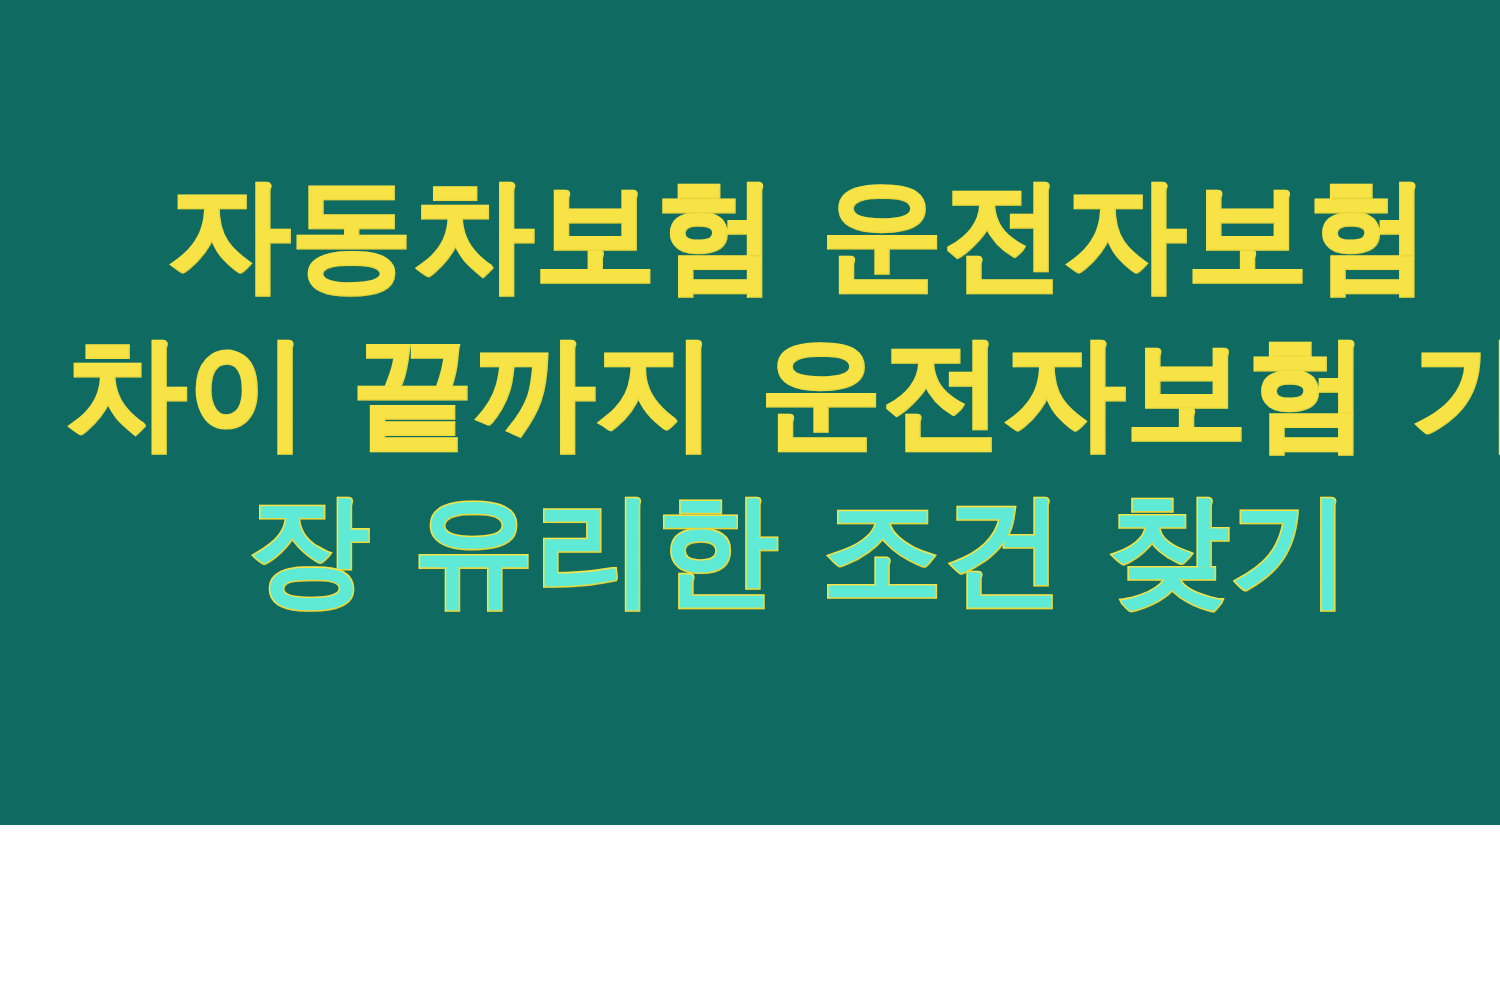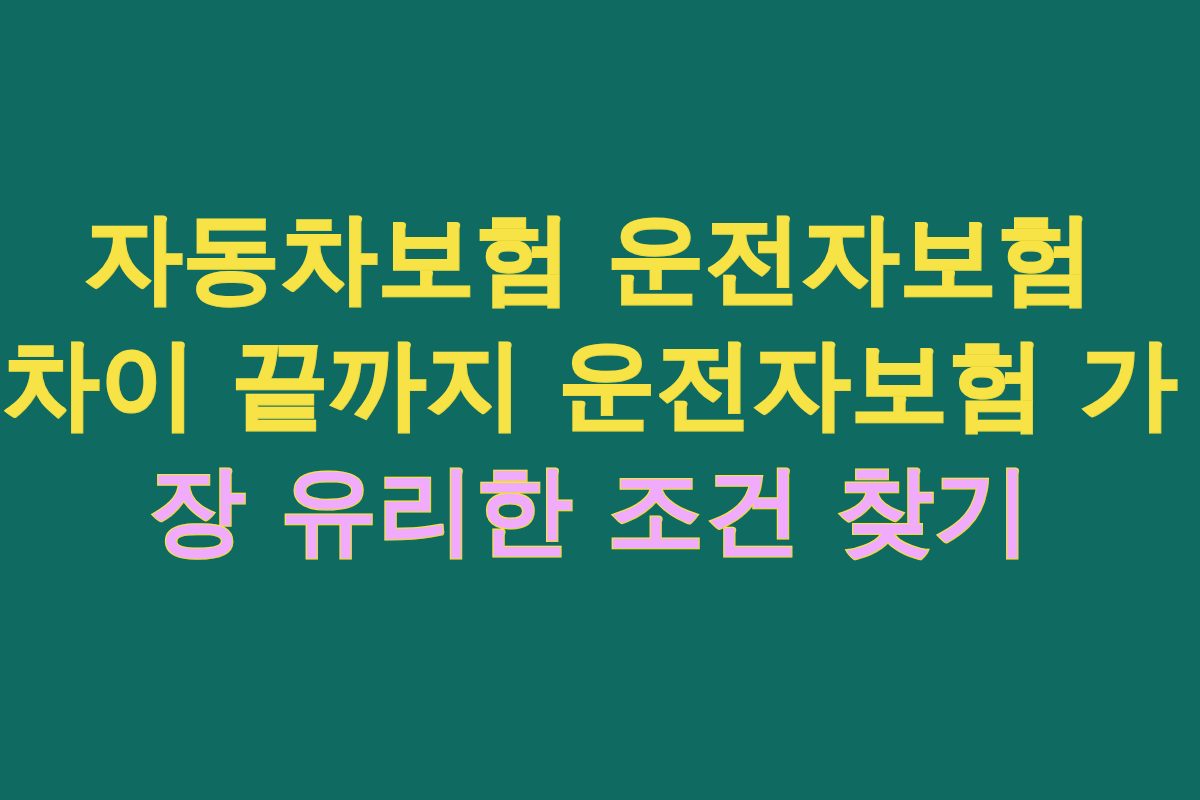--- a/index.html
+++ b/index.html
@@ -7,25 +7,25 @@
     margin: 0;
     padding: 0;
     width: 1200px;
     height: 800px;
     overflow: hidden;
   }
 
   #thumbnail-card {
     position: relative;
     width: 1200px;
-    height: 800px;
+    height: 660px;
     background: #0f6b61;
     display: flex;
     align-items: center;
-    justify-content: flex-start;
+    justify-content: flex-end;
     box-sizing: border-box;
     padding-left: 30px;
   }
 
   #headline-block {
     width: 1120px;
     text-align: center;
     display: flex;
     flex-direction: column;
     align-items: center;
@@ -60,17 +60,17 @@
 <body>
 
 <div id="thumbnail-card" style="background: rgb(15, 107, 97);">
 
   <div id="headline-block">
 
     <span class="headline-line line-1" style="color: rgb(247, 227, 69); -webkit-text-stroke: 2.5px rgb(247, 227, 69);">자동차보험 운전자보험</span>
 
     <span class="headline-line line-2" style="color: rgb(247, 227, 69); -webkit-text-stroke: 2.5px rgb(247, 227, 69);">차이 끝까지 운전자보험 가</span>
 
-    <span class="headline-line line-3" style="color: #f0abfc; -webkit-text-stroke: 2.5px rgb(247, 227, 69);">장 유리한 조건 찾기</span>
+    <span class="headline-line line-3" style="color: #5eead4; -webkit-text-stroke: 2.5px rgb(247, 227, 69);">장 유리한 조건 찾기</span>
 
   </div>
 
 </div>
 
 </body></html>

